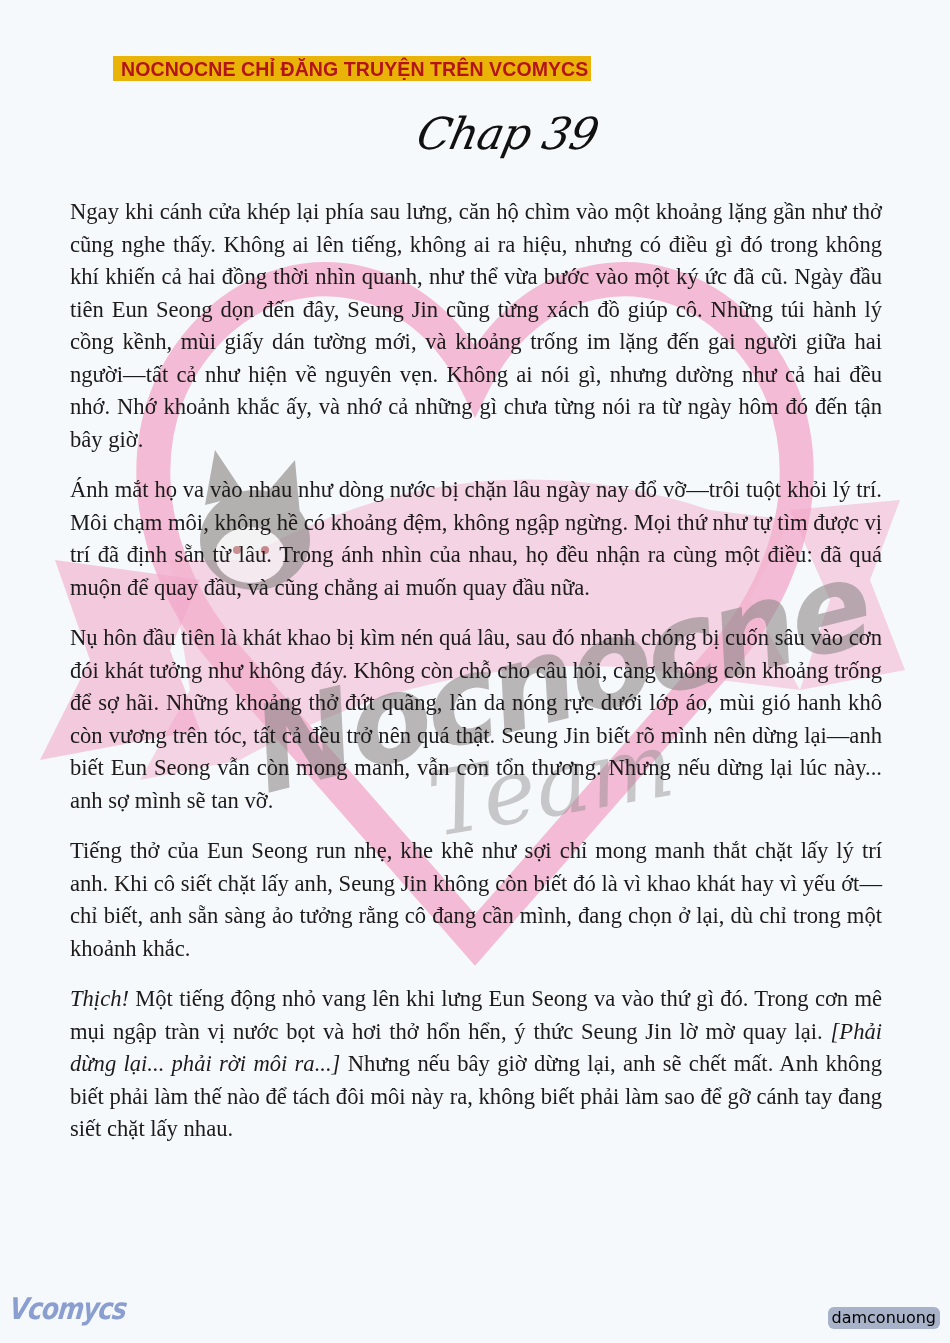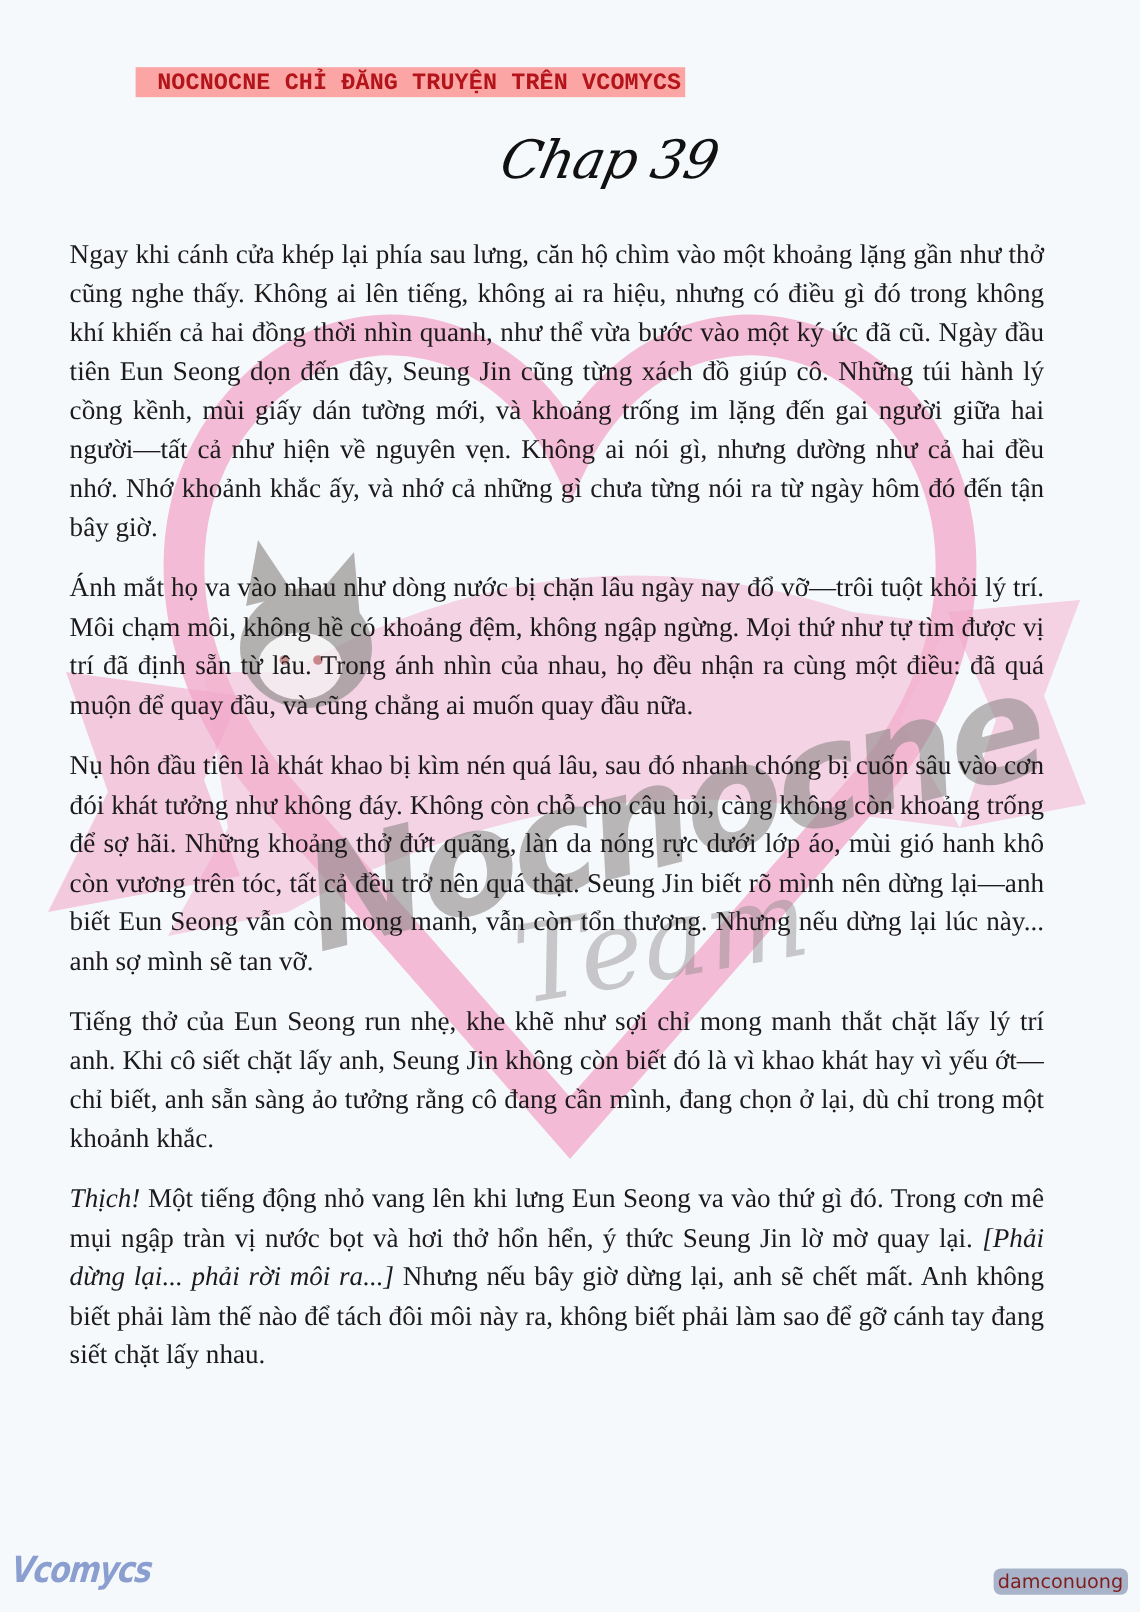--- a/index.html
+++ b/index.html
@@ -6,42 +6,42 @@
   body {
     width: 950px; height: 1343px; overflow: hidden;
     background: #f6f9fc;
     position: relative;
     font-family: "Liberation Serif", "DejaVu Serif", serif;
     color: #1c1a1a;
   }
   .watermark { position: absolute; left: 0; top: 0; width: 950px; height: 1343px; pointer-events: none; z-index: 0; }
   .banner {
     position: absolute; left: 113px; top: 56px;
-    background: #fca5a5;
+    background: #eab308;
     color: #b3141a;
-    font-family: Liberation Mono, monospace;
+    font-family: Liberation Sans, sans-serif;
     font-weight: bold;
     font-size: 19.5px;
     letter-spacing: 0.1px;
-    padding: 2px 3px 1px 18px;
+    padding: 2px 3px 1px 8px;
     line-height: 22px;
     z-index: 2;
   }
   .chapter-title {
     position: absolute; left: 418px; top: 108px;
     font-family: "DejaVu Serif", serif;
     font-style: italic;
     font-size: 44px;
     color: #111;
     transform: skewX(-12deg);
     letter-spacing: -1px;
     z-index: 2;
   }
   .content {
-    position: absolute; left: 58px; top: 196px; width: 812px;
+    position: absolute; left: 70px; top: 196px; width: 812px;
     z-index: 2;
   }
   .para {
     margin: 0 0 18px 0;
     font-size: 22.6px;
     line-height: 32.5px;
     text-align: justify;
   }
   .para em { }
   .logo-vcomycs {
@@ -51,21 +51,21 @@
     font-size: 25px;
     color: #8a9ed0;
     letter-spacing: -1px;
     transform: scaleY(1.2) skewX(-8deg);
     z-index: 2;
   }
   .logo-damconuong {
     position: absolute; right: 10px; top: 1307px;
     font-family: "DejaVu Sans", sans-serif;
     font-size: 16px;
-    color: #7f1d1d;
+    color: #000000;
     background: #a8b3c9;
     border-radius: 6px;
     padding: 0 4px;
     line-height: 22px;
     z-index: 2;
   }
 </style>
 </head>
 <body>
 

